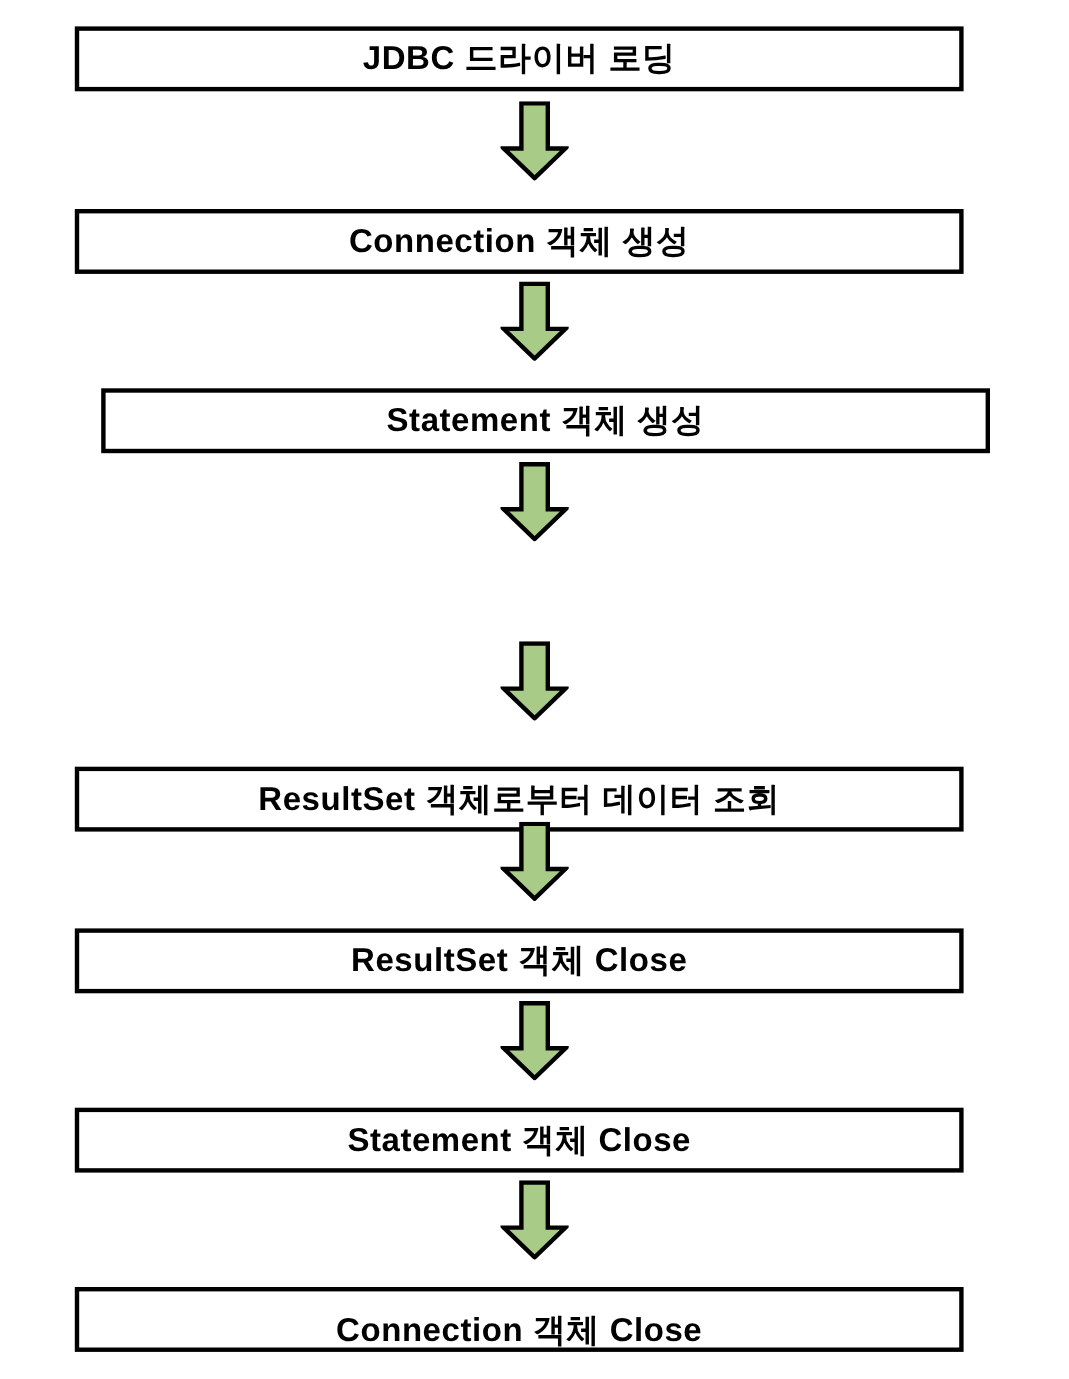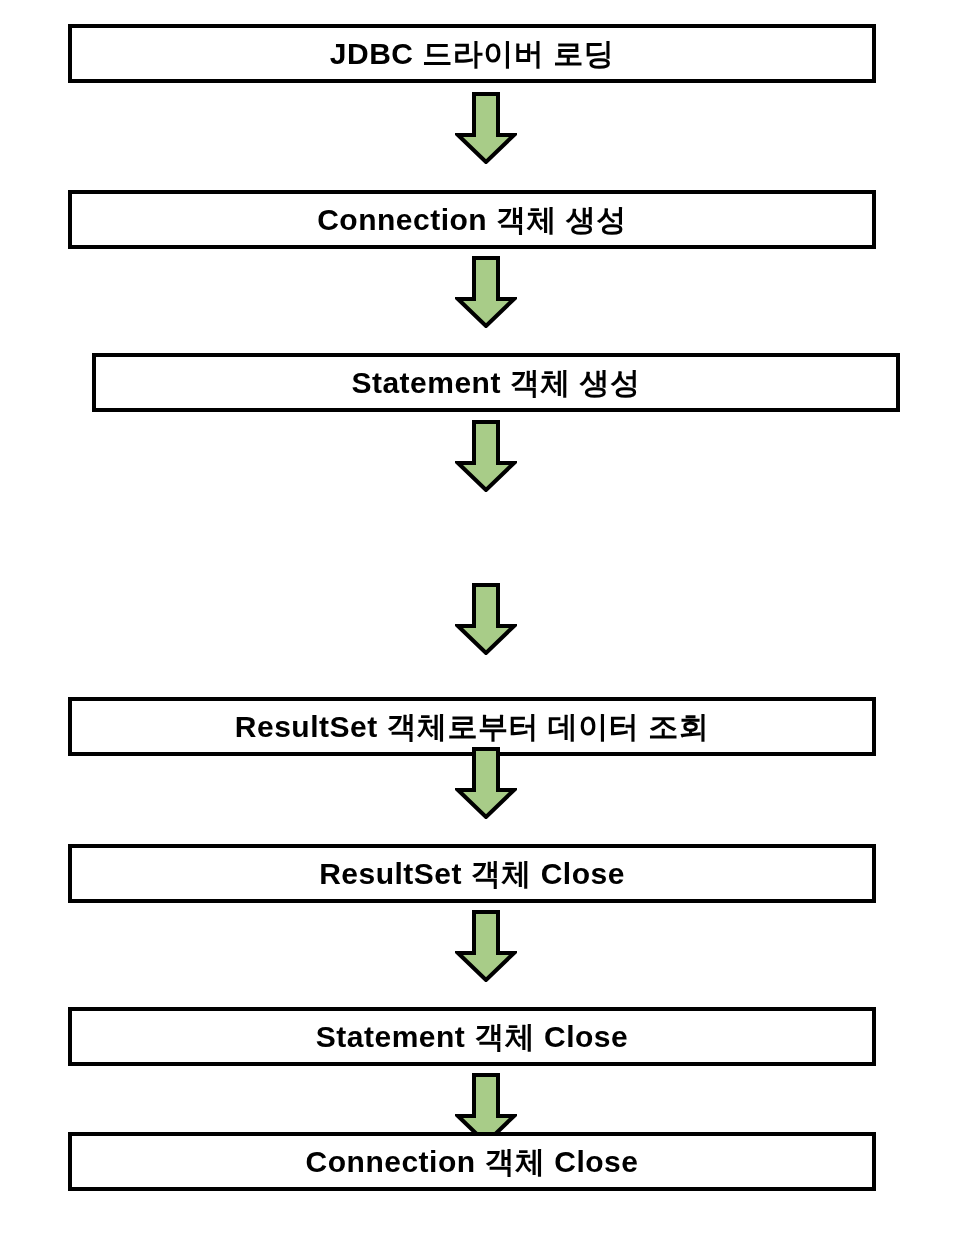--- a/index.html
+++ b/index.html
@@ -118,17 +118,17 @@
   <div class="step-box" style="top:1007px;">
     <span class="step-label">Statement 객체 Close</span>
   </div>
 
   <div class="arrow" style="top:1073px;">
     <svg viewBox="0 0 62 72" xmlns="http://www.w3.org/2000/svg">
       <polygon points="19,2 43,2 43,43 59,43 31,70 3,43 19,43" fill="#A8CC88" stroke="#000000" stroke-width="4" stroke-linejoin="miter"></polygon>
     </svg>
   </div>
 
-  <div class="step-box" style="top:1132px;">
+  <div class="step-box" style="top:1170px;align-items:flex-end;">
     <span class="step-label">Connection 객체 Close</span>
   </div>
 
 </div>
 
 </body></html>

